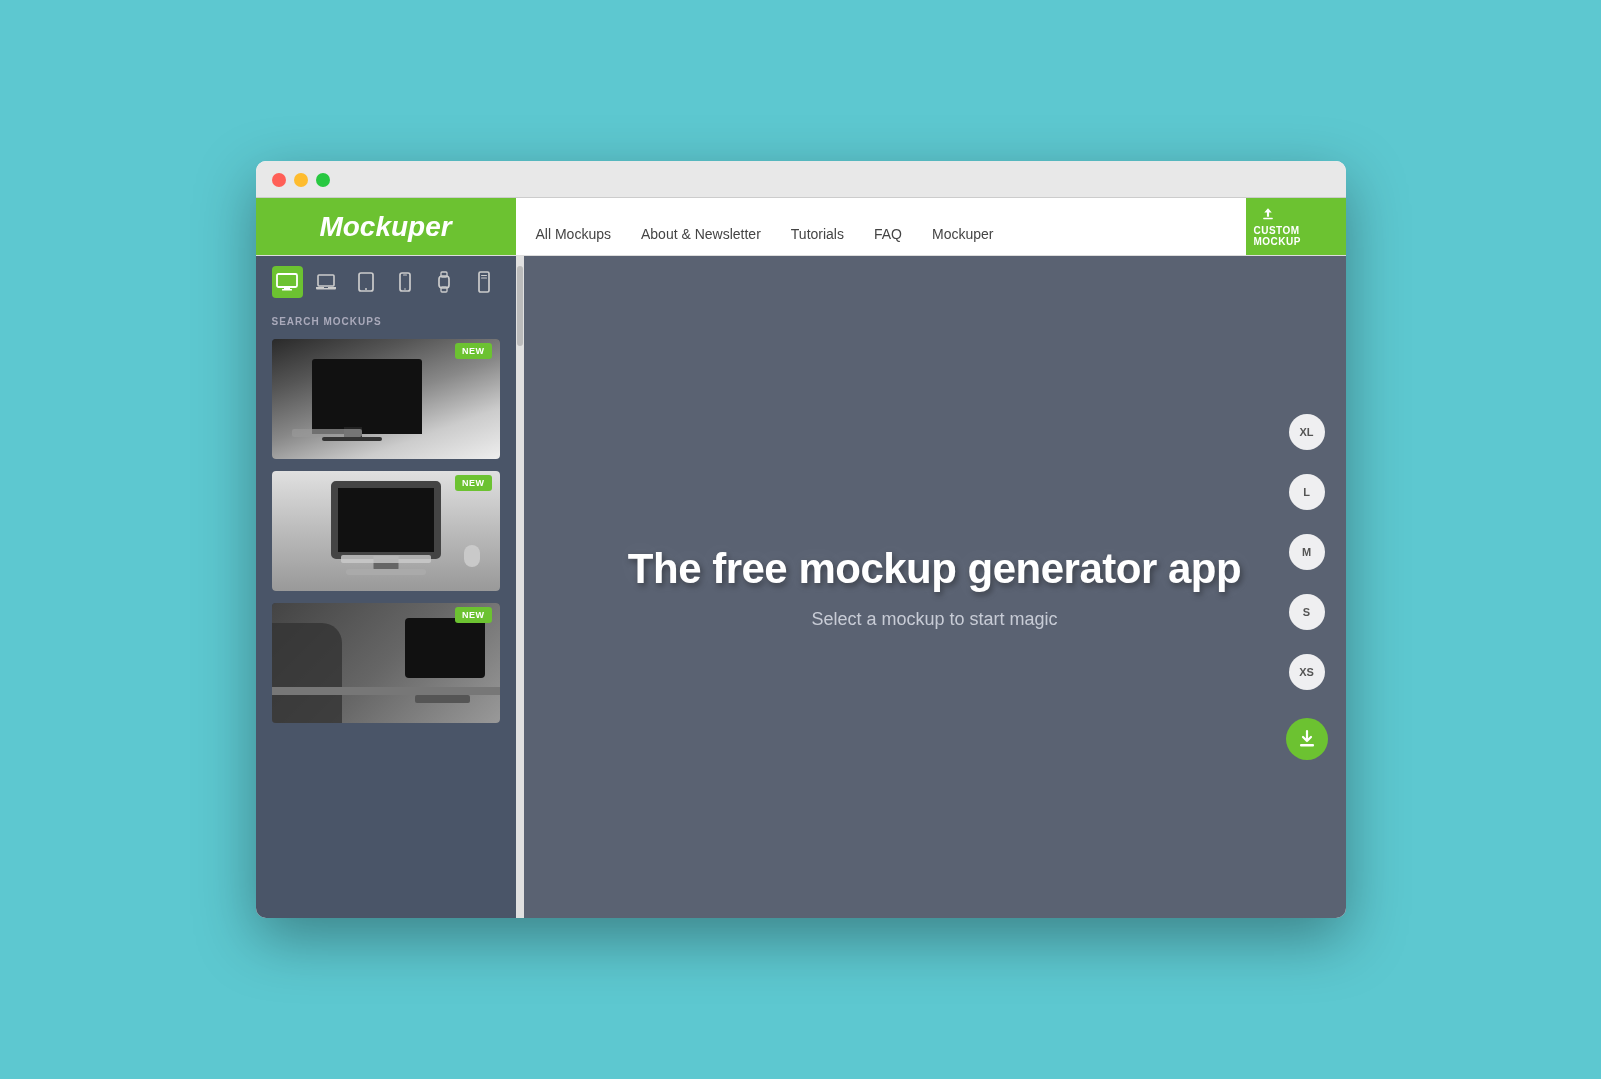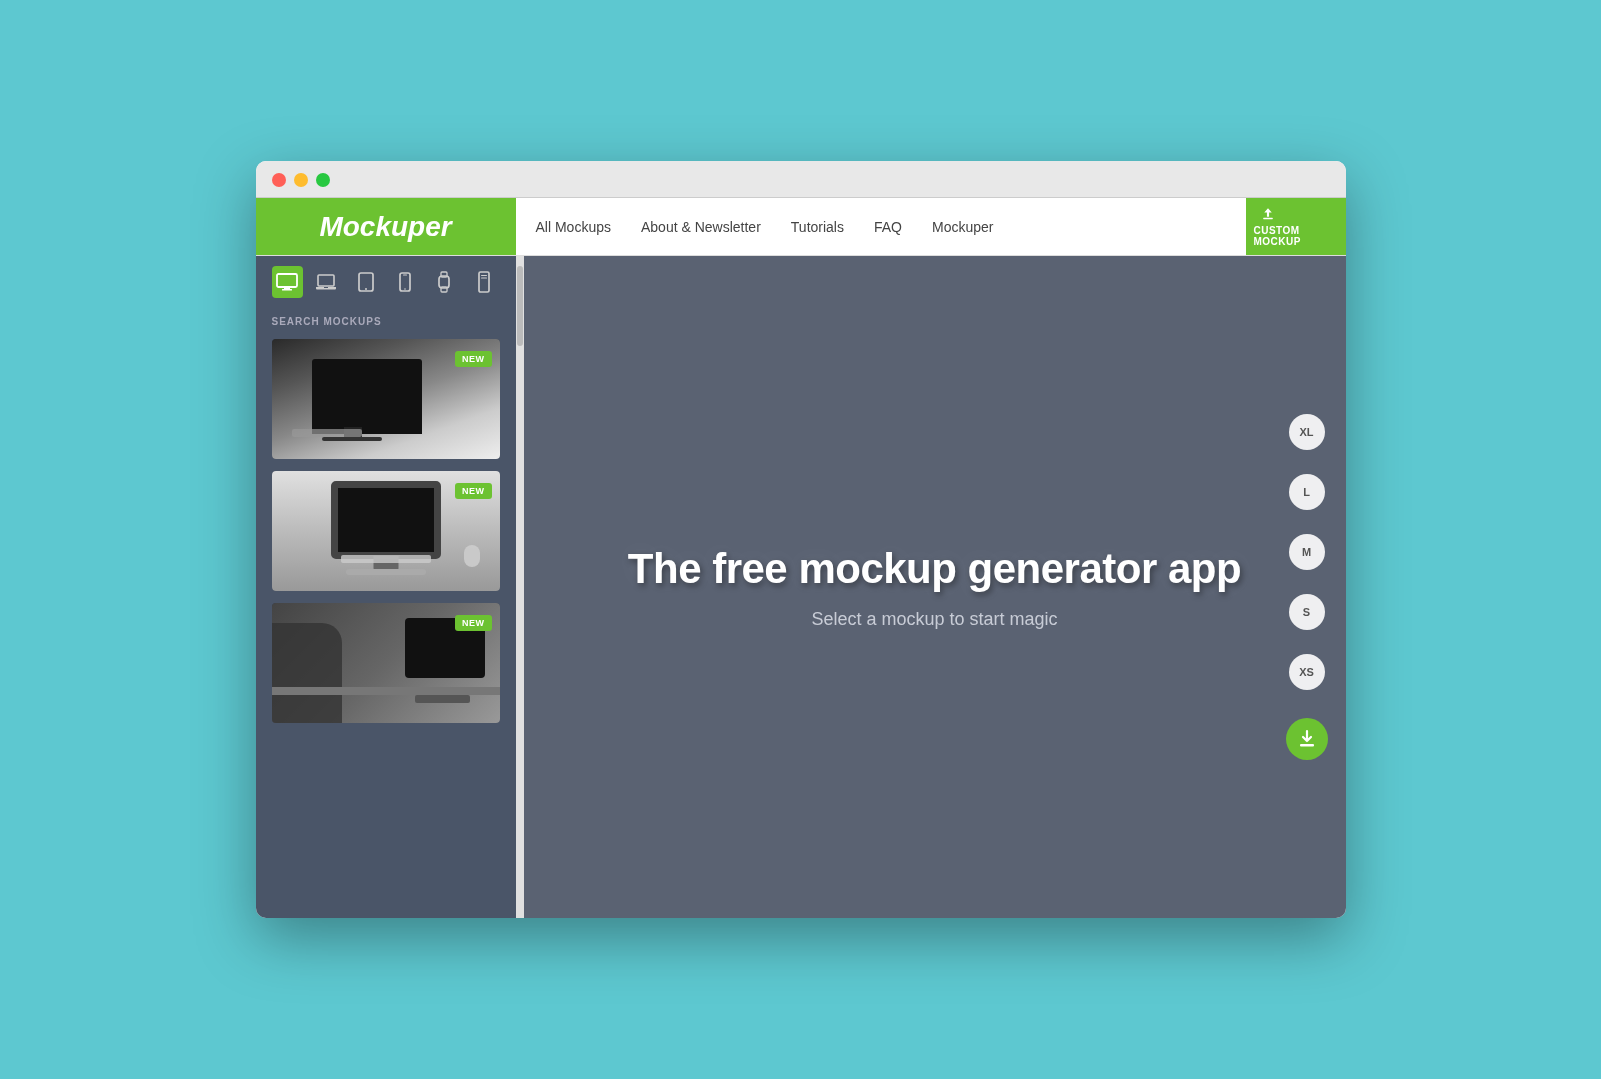--- a/index.html
+++ b/index.html
@@ -69,22 +69,22 @@
     .brand-name {
       color: #fff;
       font-size: 28px;
       font-weight: 700;
       font-style: italic;
     }
 
     .nav-links {
       flex: 1;
       display: flex;
-      align-items: center;
-      padding: 4px 20px;
+      align-items: flex-end;
+      padding: 13px 20px;
       gap: 30px;
     }
 
     .nav-link {
       color: #444;
       font-size: 14px;
       cursor: pointer;
       text-decoration: none;
       white-space: nowrap;
     }
@@ -199,21 +199,21 @@
       height: 120px;
       background: #2d3748;
       display: flex;
       align-items: center;
       justify-content: center;
       overflow: hidden;
     }
 
     .new-badge {
       position: absolute;
-      top: 12px;
+      top: 4px;
       right: 8px;
       background: #6cc231;
       color: #fff;
       font-size: 9px;
       font-weight: 700;
       letter-spacing: 0.5px;
       padding: 3px 7px;
       border-radius: 3px;
     }
 

